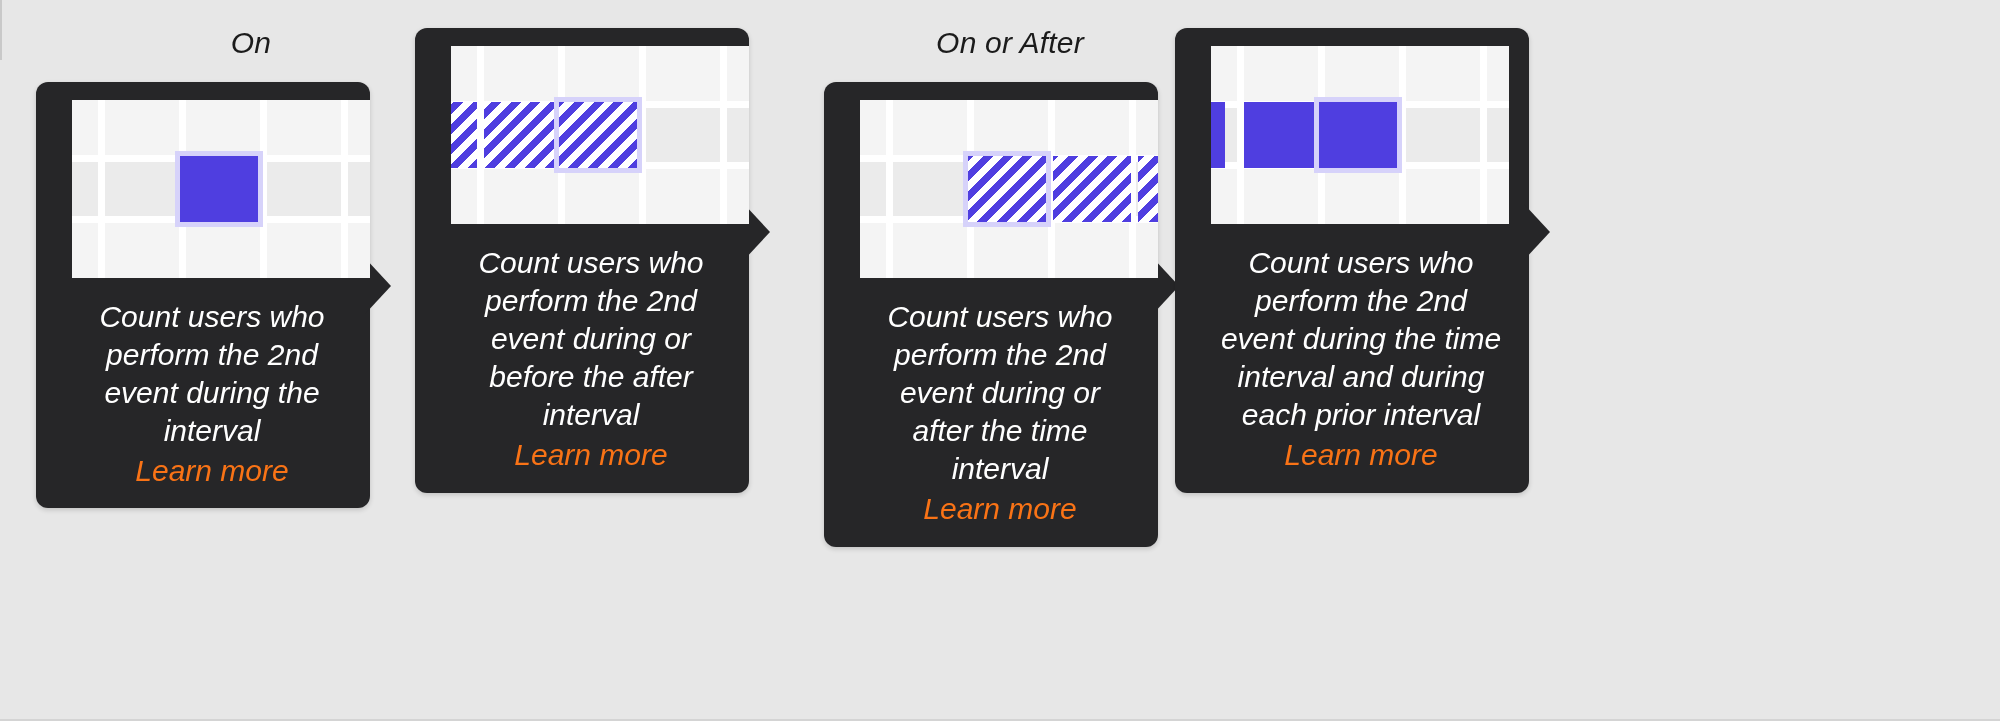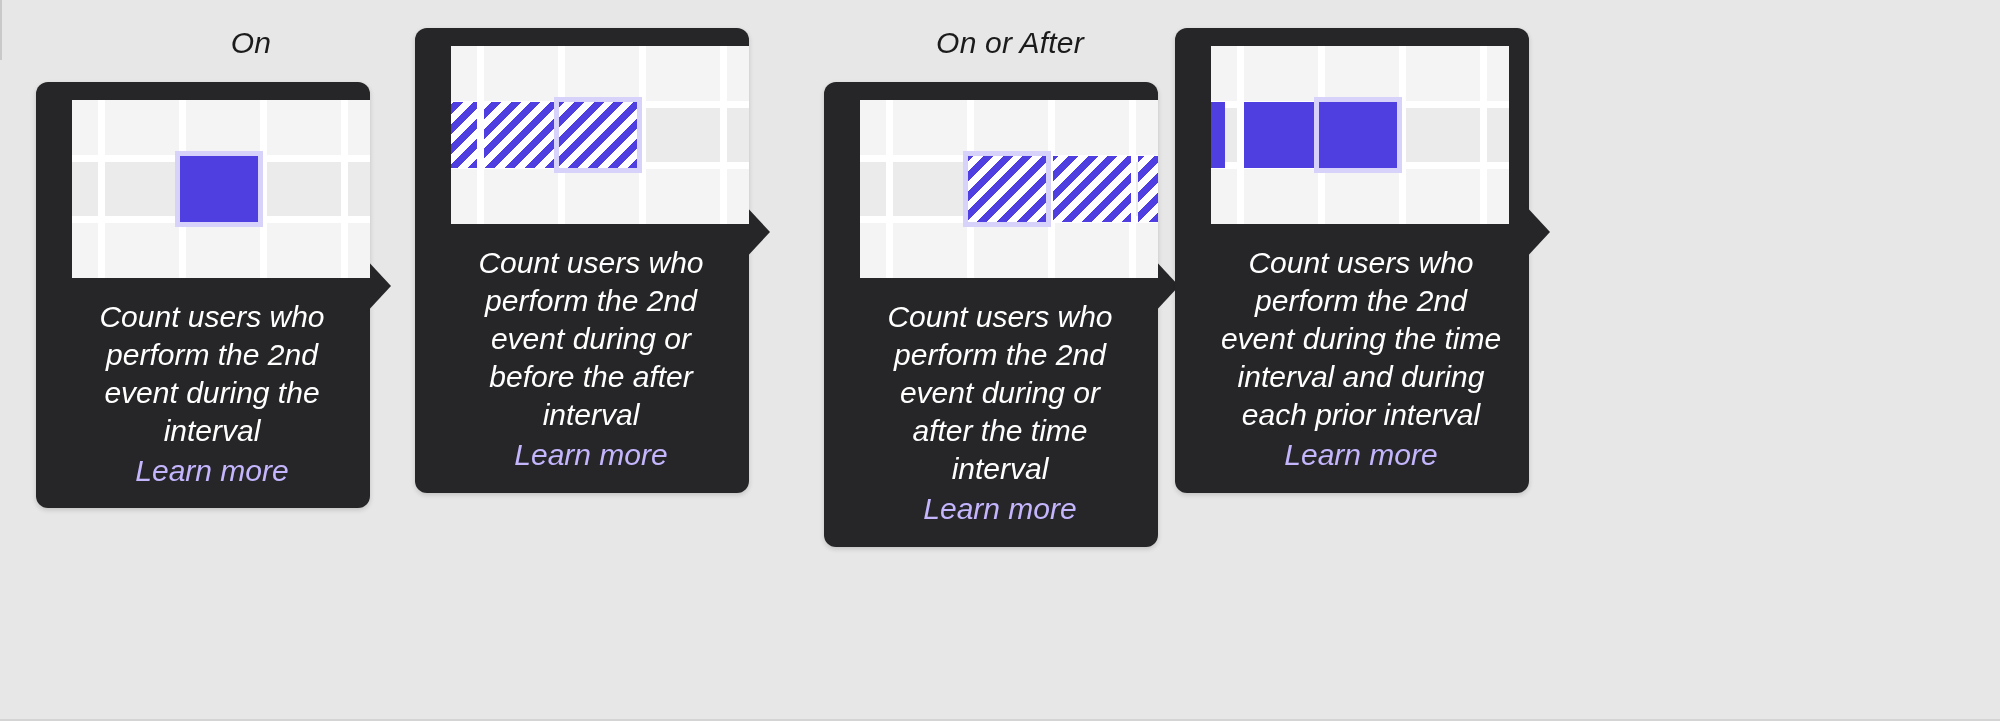--- a/index.html
+++ b/index.html
@@ -90,21 +90,21 @@
   .desc{
     color:#ffffff;
     font-size:30px;
     line-height:1.27;
     text-align:center;
     margin-top:20px;
     padding:0 6px;
   }
   .learn{
     display:block;
-    color:#c4b5fd;
+    color:#f97316;
     font-size:30px;
     line-height:1.27;
     text-align:center;
     margin-top:2px;
     cursor:pointer;
   }
 </style>
 </head>
 <body>
 

